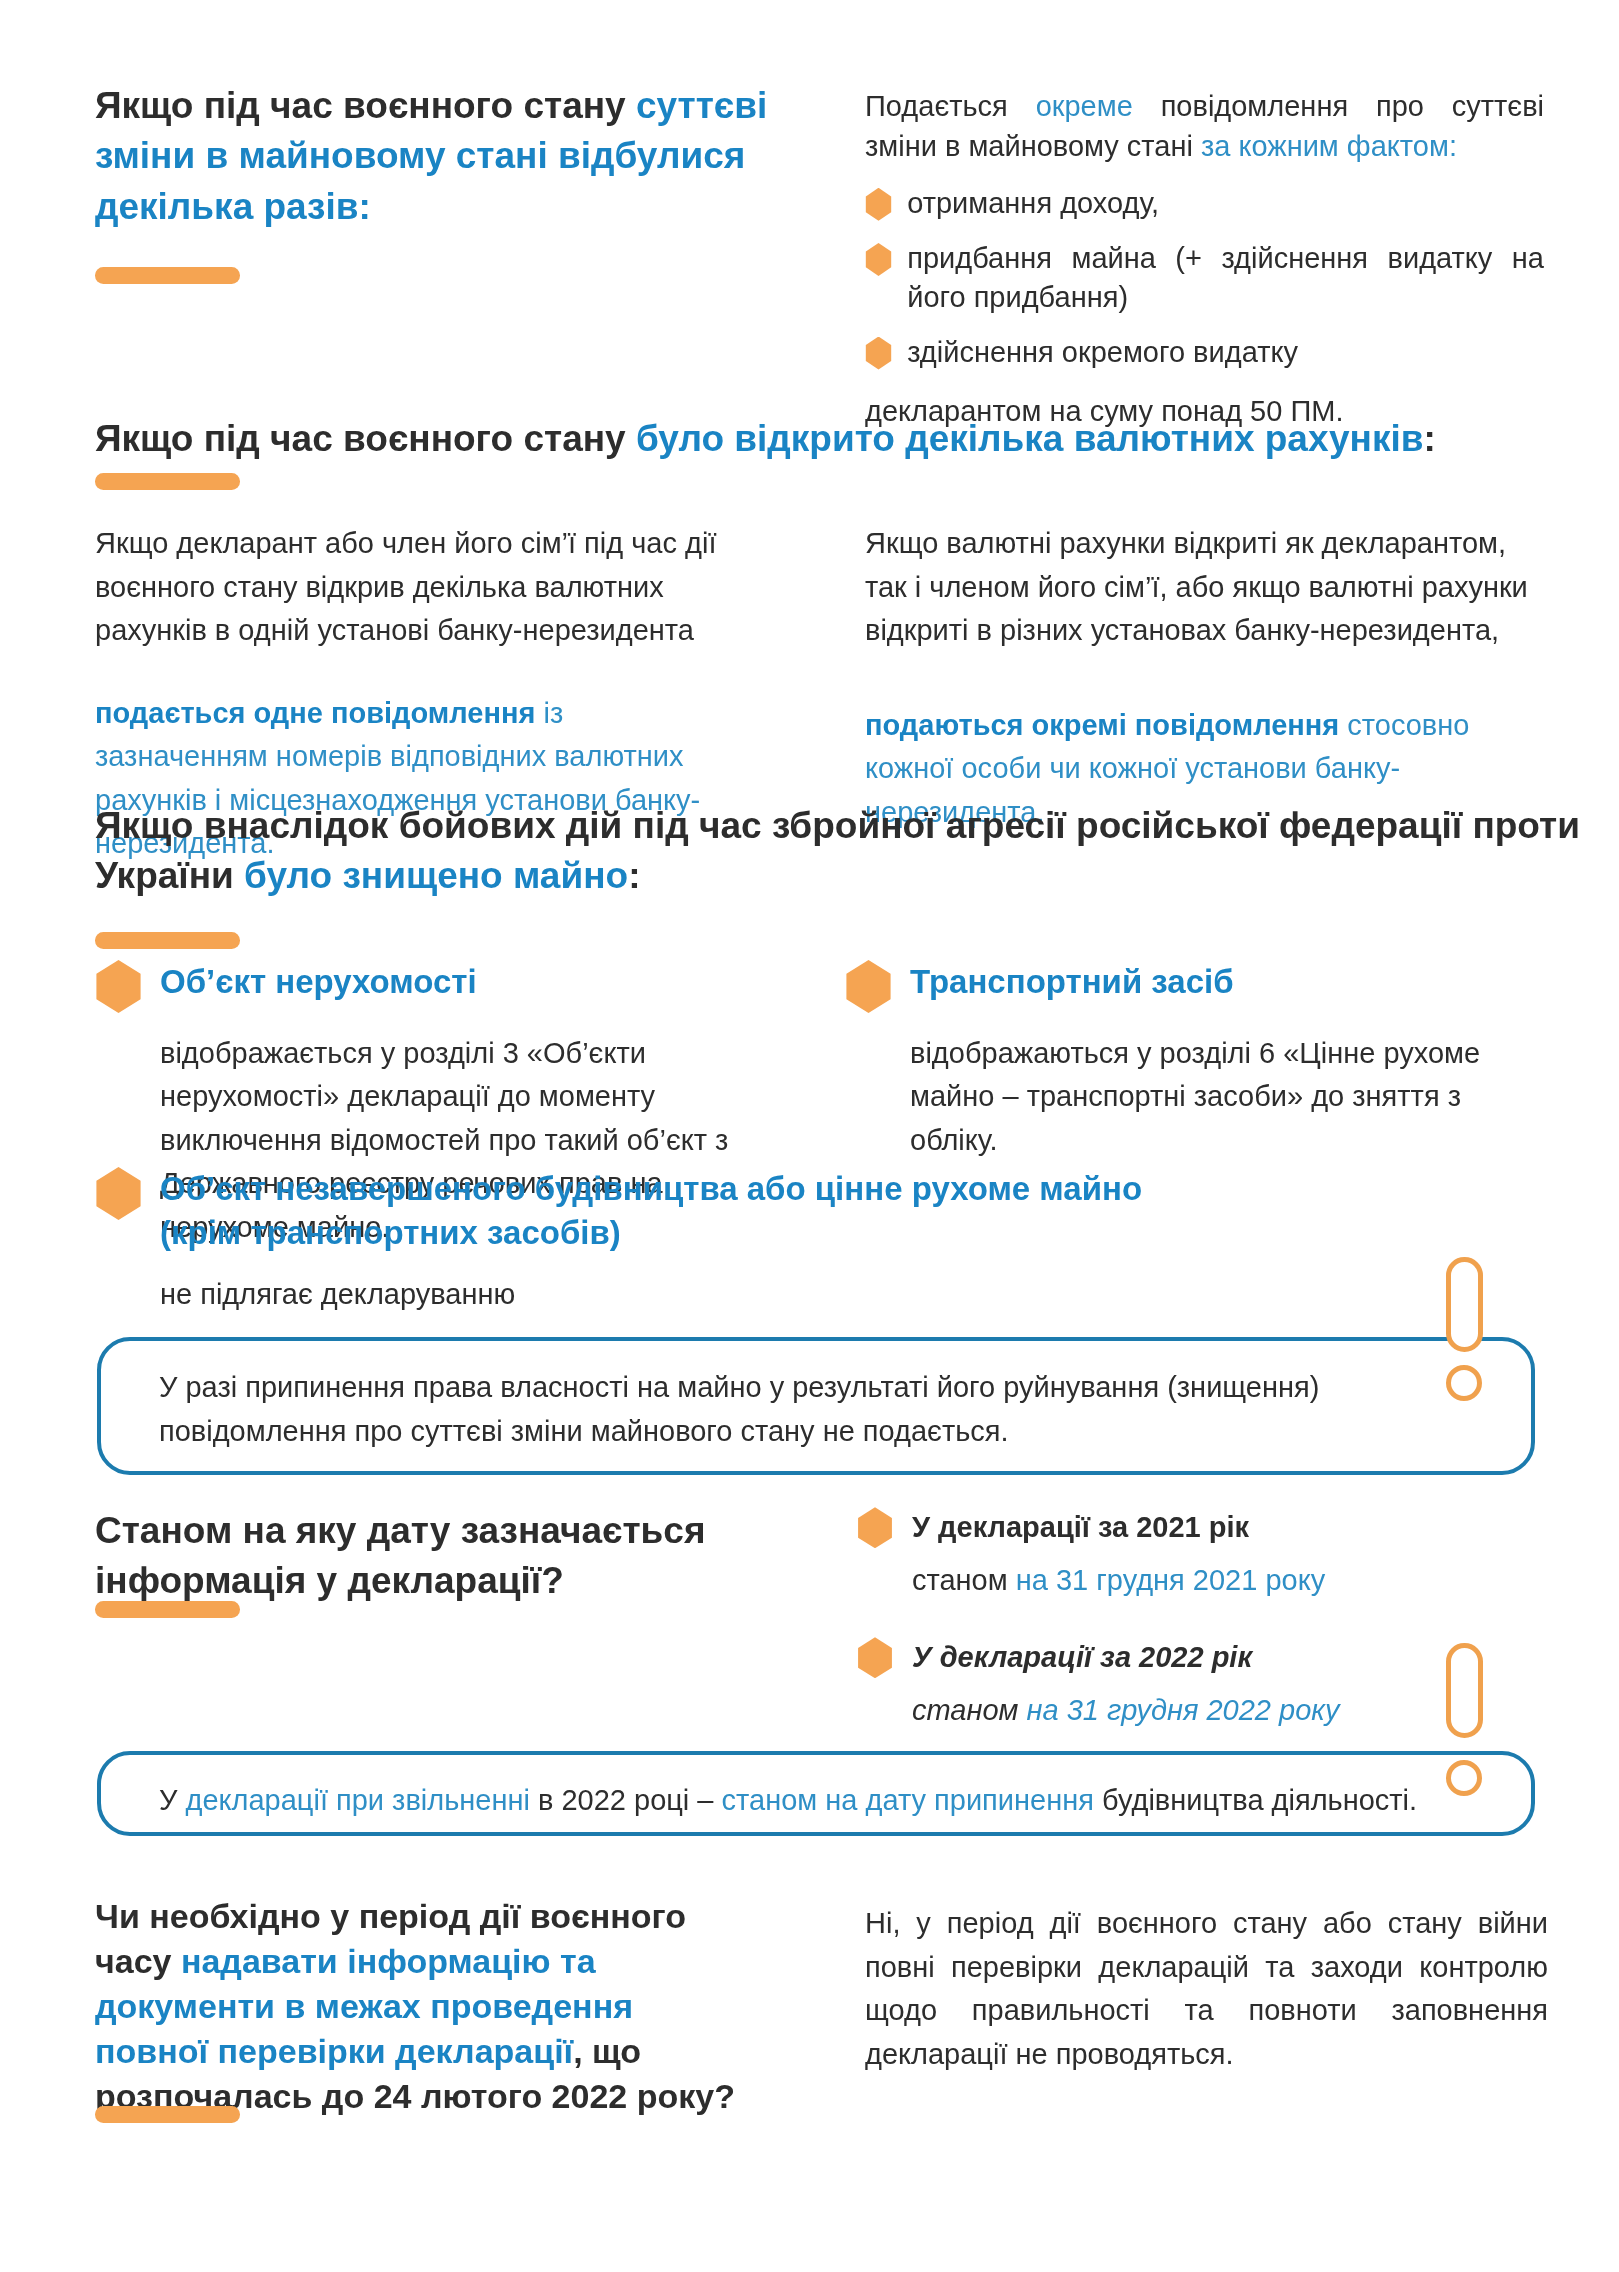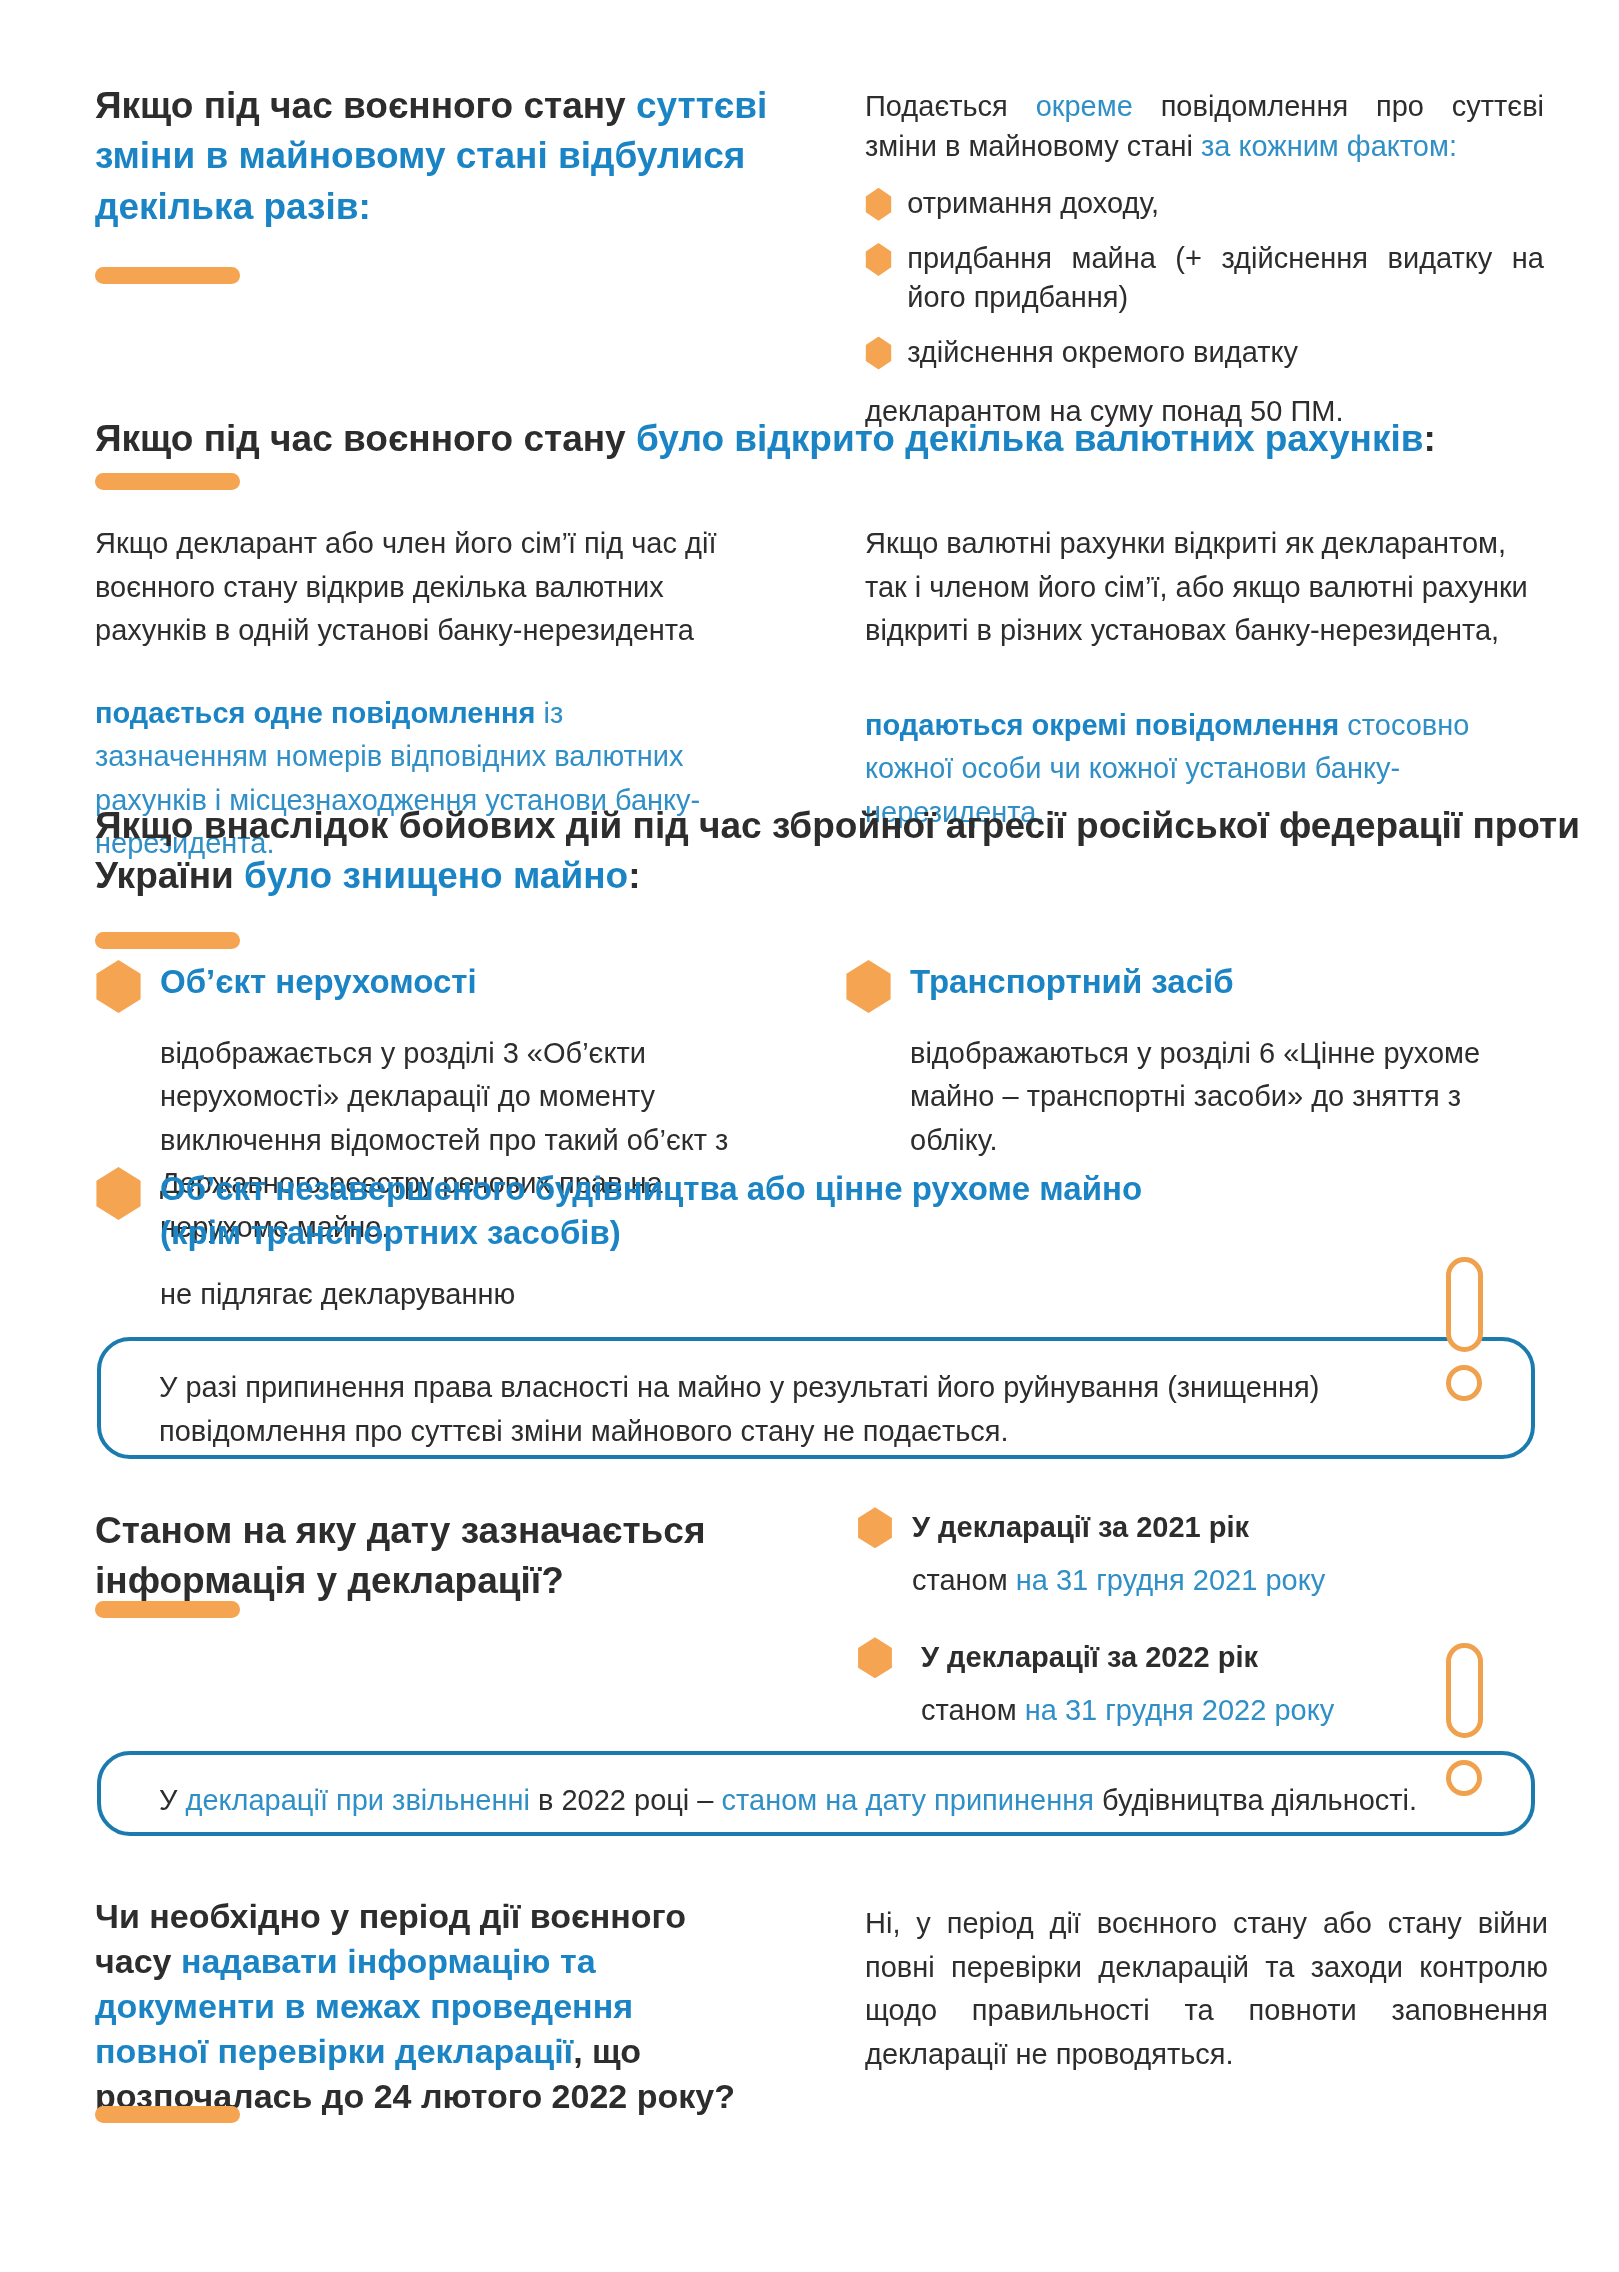--- a/index.html
+++ b/index.html
@@ -103,41 +103,41 @@
     <div class="hex hex-l"></div>
     <div style="flex:1;">
       <div class="item-title">
         <span>Об’єкт незавершеного будівництва або цінне рухоме майно</span><br>
         <span>(крім транспортних засобів)</span>
       </div>
       <div class="body-t" style="margin-top:19px;">не підлягає декларуванню</div>
     </div>
   </div>
 
-  <div class="callout" style="left:97px;top:1337px;width:1438px;height:122px;padding:24px 83px 0 58px;">У разі припинення права власності на майно у результаті його руйнування (знищення) повідомлення про суттєві зміни майнового стану не подається.</div>
+  <div class="callout" style="left:97px;top:1337px;width:1438px;height:138px;padding:24px 83px 0 58px;">У разі припинення права власності на майно у результаті його руйнування (знищення) повідомлення про суттєві зміни майнового стану не подається.</div>
   <div class="excl-oval" style="left:1446px;top:1257px;"></div>
   <div class="excl-dot" style="left:1446px;top:1365px;"></div>
 
   <div class="abs h" style="left:95px;top:1506px;width:698px;line-height:1.34;">
     <span>Станом на яку дату зазначається</span><br>
     <span>інформація у декларації?</span>
   </div>
   <div class="bar" style="left:95px;top:1601px;"></div>
 
   <div class="abs" style="left:857px;top:1506px;width:711px;display:flex;flex-direction:column;gap:34px;">
     <div class="brow" style="gap:19px;">
       <div class="hex hex-m"></div>
       <div style="flex:1;">
         <div class="body-t" style="font-weight:bold;">У декларації за 2021 рік</div>
         <div class="body-t" style="margin-top:9px;">
           <span>станом </span><span class="blue-body">на 31 грудня 2021 року</span>
         </div>
       </div>
     </div>
-    <div class="brow" style="gap:28px;">
+    <div class="brow" style="gap:19px;font-style:italic;">
       <div class="hex hex-m"></div>
       <div style="flex:1;">
         <div class="body-t" style="font-weight:bold;">У декларації за 2022 рік</div>
         <div class="body-t" style="margin-top:9px;">
           <span>станом </span><span class="blue-body">на 31 грудня 2022 року</span>
         </div>
       </div>
     </div>
   </div>
 

